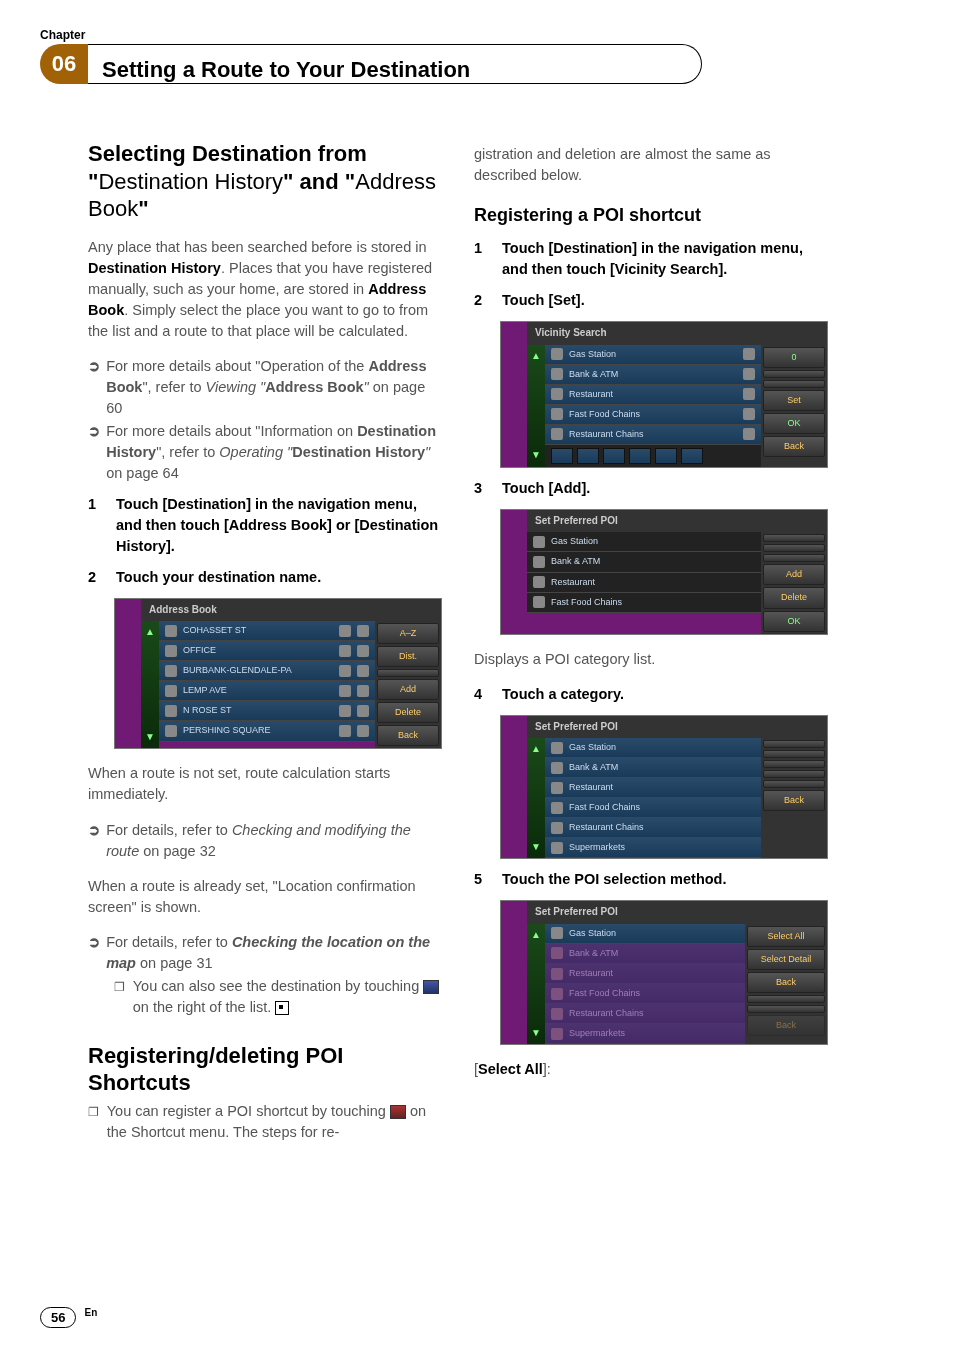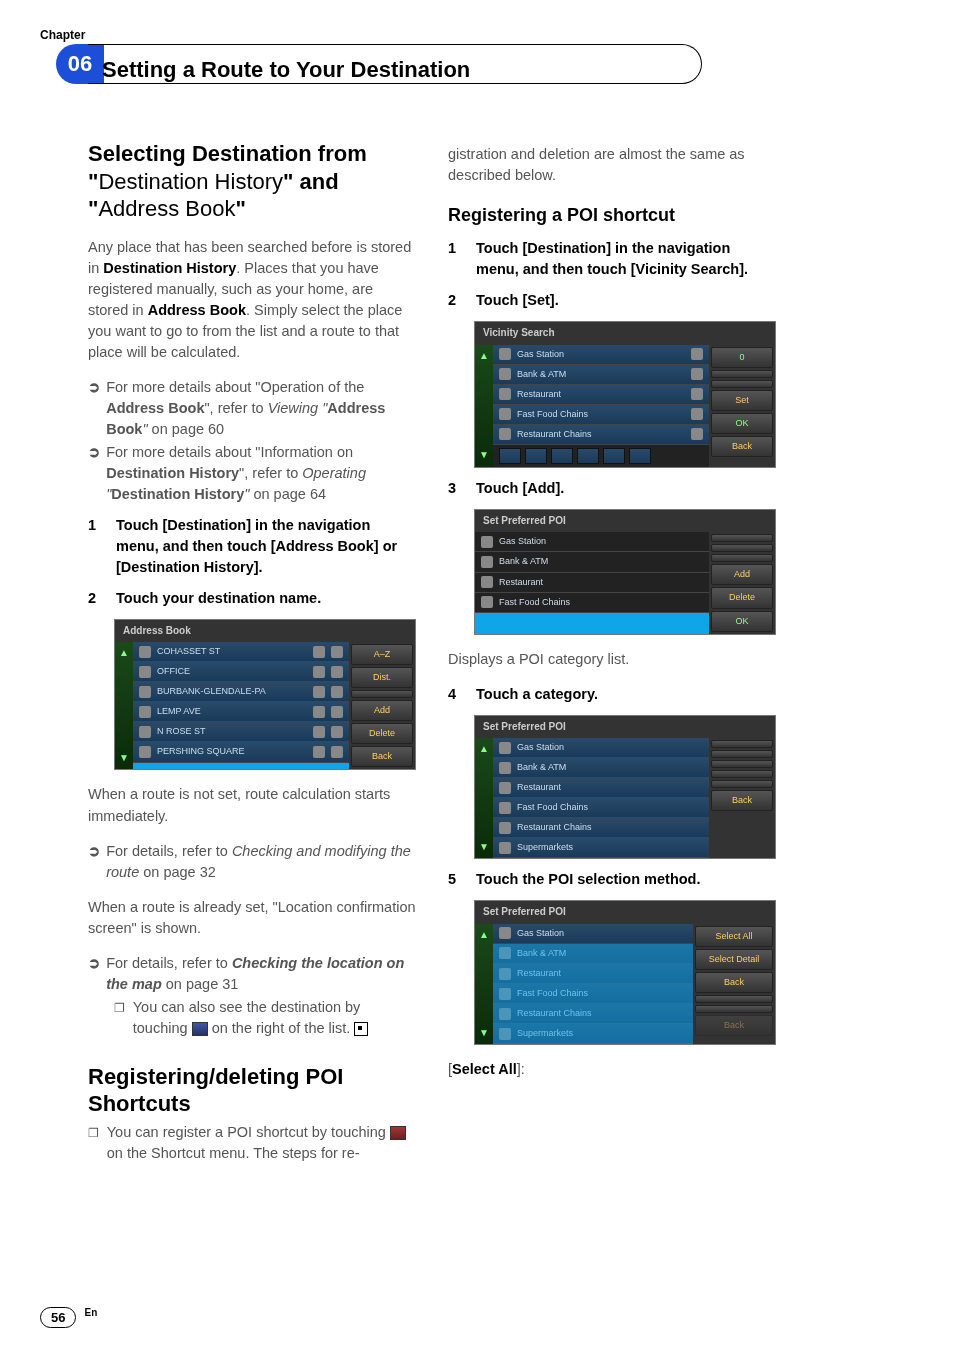--- a/index.html
+++ b/index.html
@@ -26,25 +26,25 @@
   }
   .chapter-bar {
     position: absolute;
     top: 44px;
     left: 40px;
     right: 40px;
     height: 40px;
   }
   .chapter-num {
     position: absolute;
-    left: 16px;
+    left: 0;
     top: 0;
     width: 48px;
     height: 40px;
-    background: #1d4ed8;
+    background: #a16207;
     color: #fff;
     border-radius: 20px 0 0 20px;
     font-size: 22px;
     font-weight: 900;
     display: flex;
     align-items: center;
     justify-content: center;
   }
   .chapter-title-wrap {
     position: absolute;
@@ -100,24 +100,25 @@
   .step-num { min-width: 14px; }
   .bullet-line { display: flex; gap: 6px; margin: 2px 0; color: #555; }
   .arrow { font-weight: bold; color: #555; }
   .indent { margin-left: 26px; }
   .note-line { display: flex; gap: 8px; margin-left: 26px; color: #555; align-items: flex-start; }
   .note-sym { font-size: 12px; margin-top: 3px; }
   .screenshot {
     width: 300px;
     margin: 10px 0 10px 26px;
     border: 1px solid #777;
-    background: #0ea5e9;
+    background: #701a75;
     font-size: 10px;
     color: #ddd;
     position: relative;
+    padding-left: 26px;
   }
   .shot-title { background: #333; padding: 4px 8px; font-weight: bold; color: #ccc; }
   .shot-body { display: flex; }
   .shot-arrows {
     width: 18px;
     background: linear-gradient(#1a4a1a, #0a2a0a);
     display: flex;
     flex-direction: column;
     justify-content: space-between;
     align-items: center;

